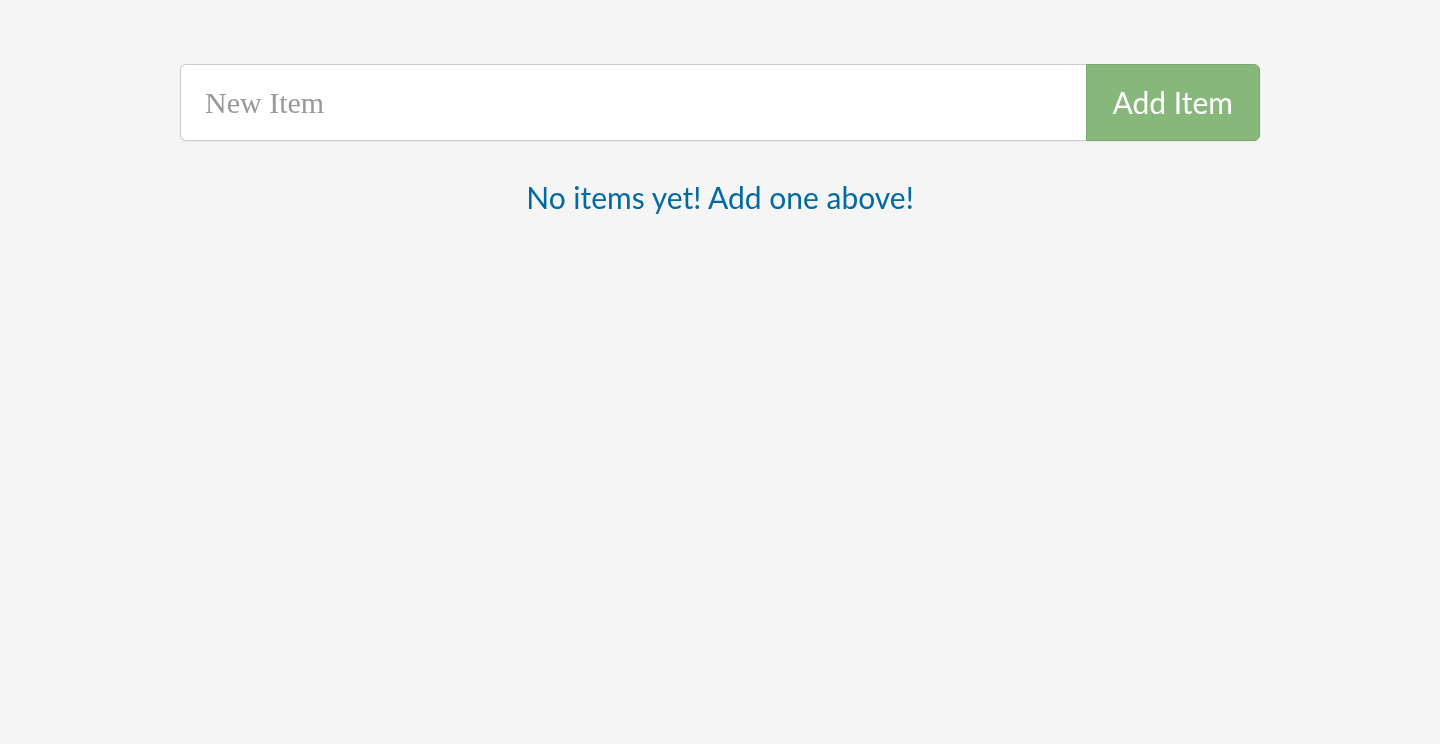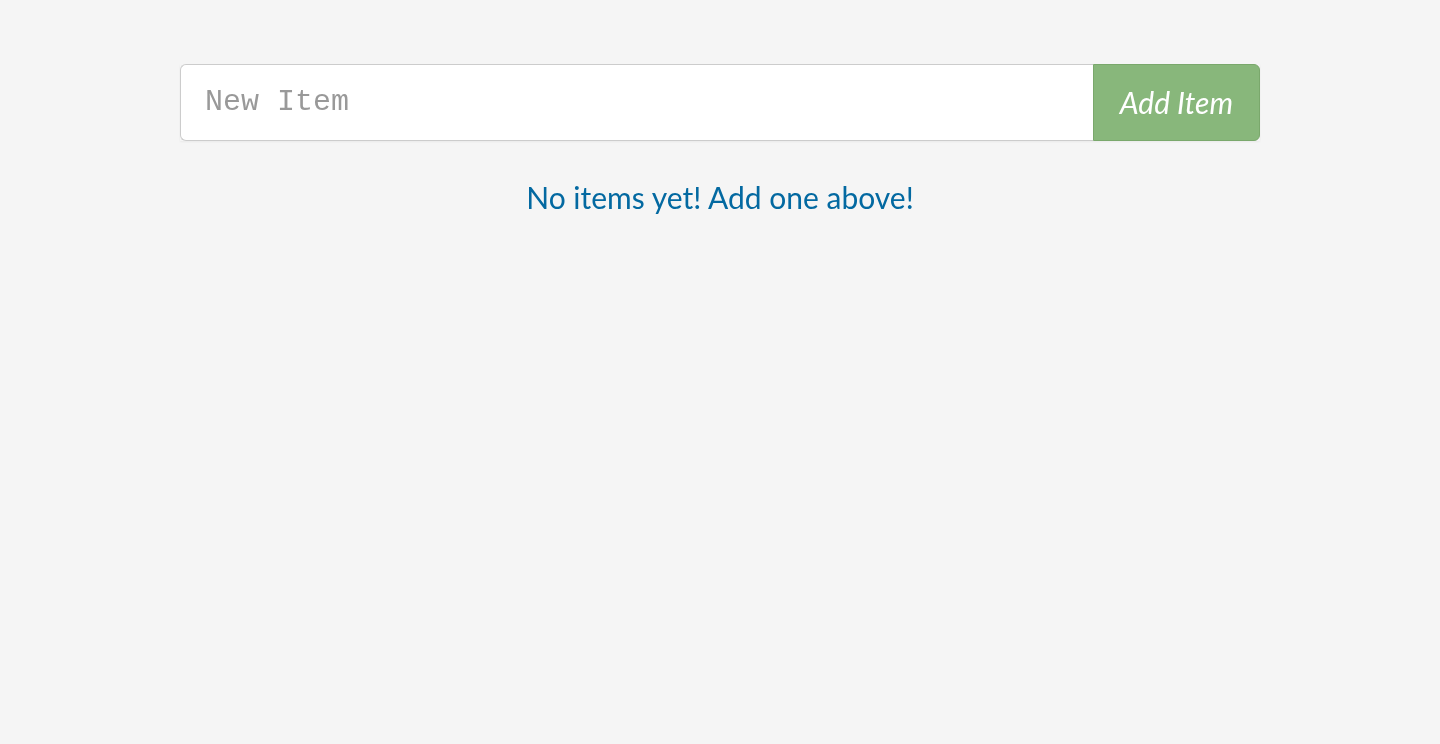--- a/index.html
+++ b/index.html
@@ -28,39 +28,38 @@
       flex: 1;
       font-size: 30px;
       padding: 18px 24px;
       border: 1px solid #ccc;
       border-right: none;
       border-top-left-radius: 6px;
       border-bottom-left-radius: 6px;
       background-color: #ffffff;
       color: #555;
       outline: none;
-      font-family: Liberation Mono, monospace;
+      font-family: Liberation Serif, serif;
       line-height: 1.3;
     }
     .new-item-input::placeholder {
       color: #999999;
       opacity: 1;
     }
     .add-item-button {
       font-size: 30px;
       padding: 18px 26px;
       background-color: #88b77b;
       color: #ffffff;
       border: 1px solid #7aa86c;
       border-top-right-radius: 6px;
       border-bottom-right-radius: 6px;
       cursor: pointer;
       font-family: inherit;
       line-height: 1.3;
-      font-style: italic;
     }
     .empty-message {
       text-align: center;
       font-size: 30px;
       color: #0369a1;
       margin-top: 38px;
       font-weight: 400;
     }
   </style>
 </head>

